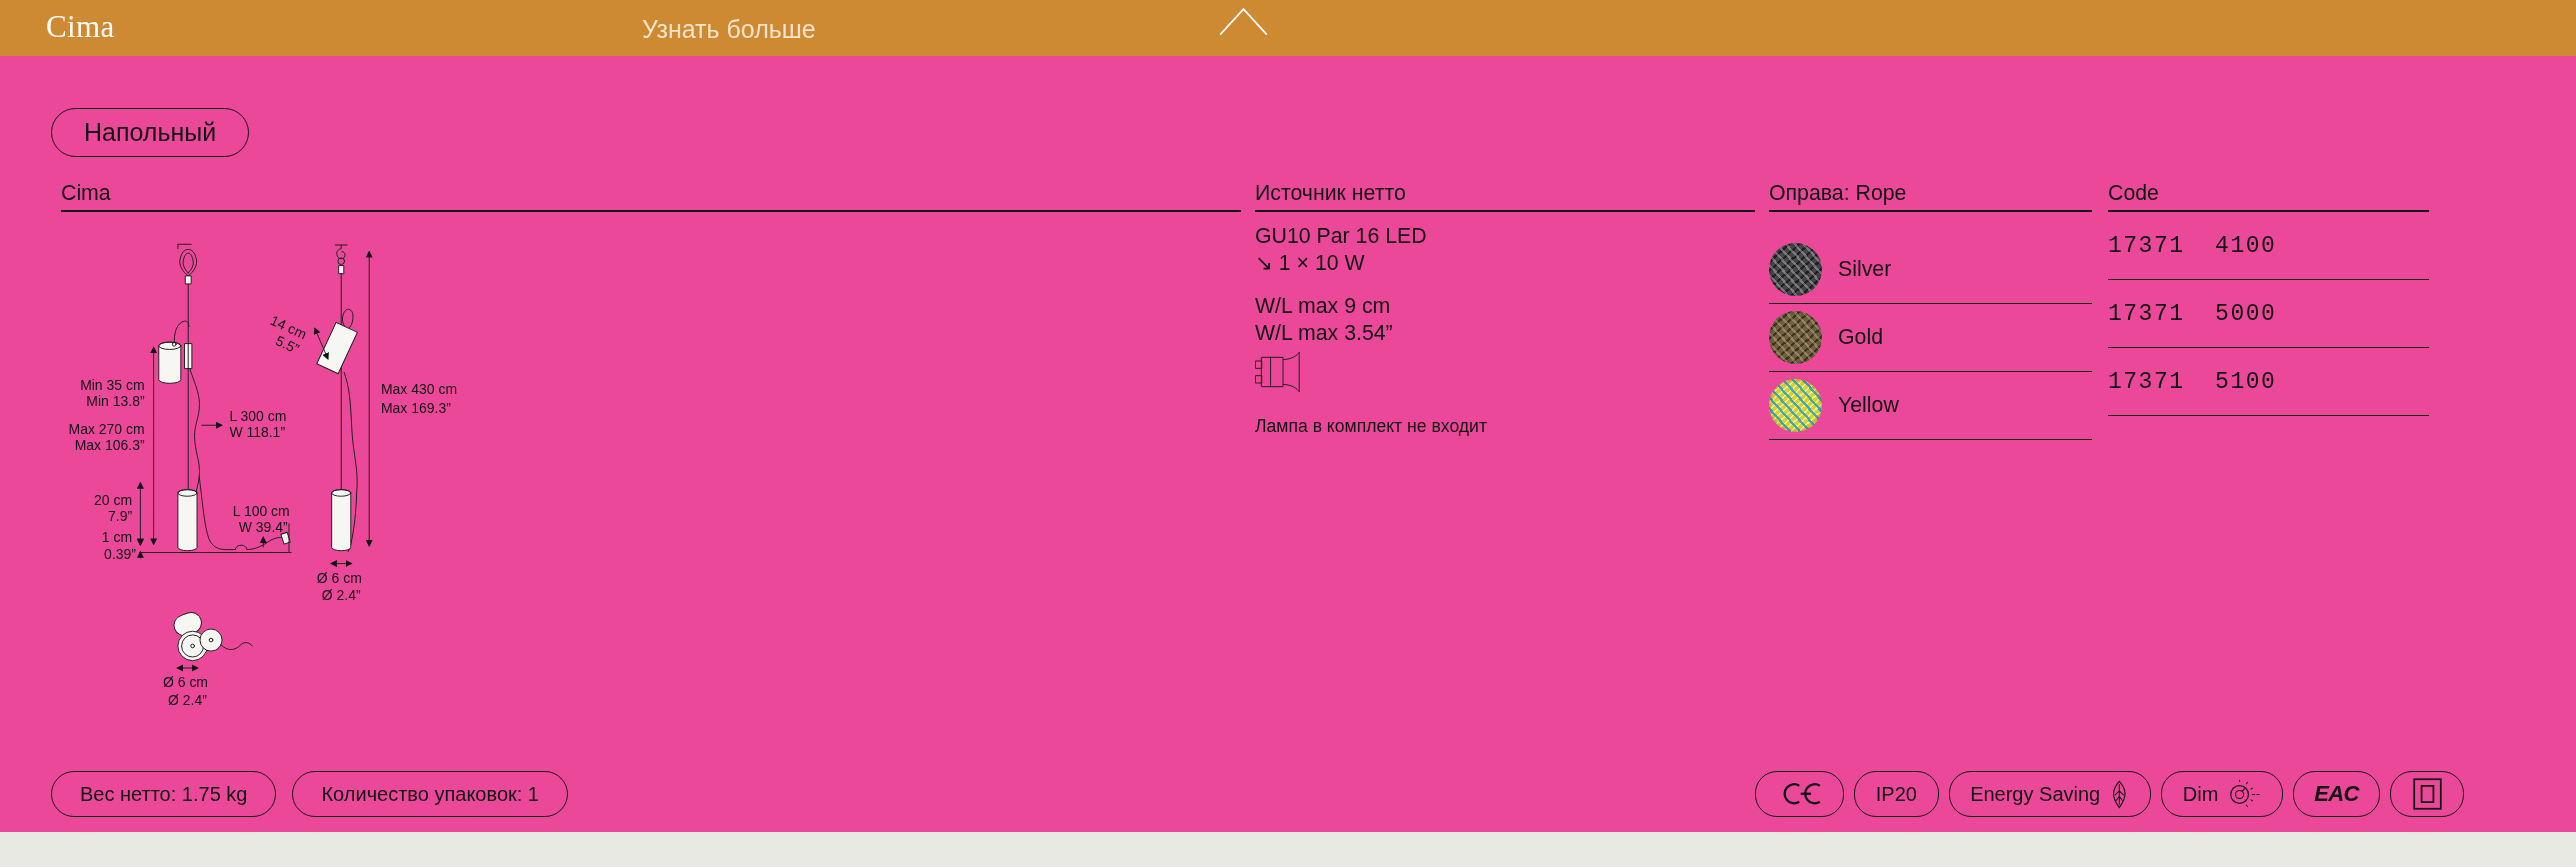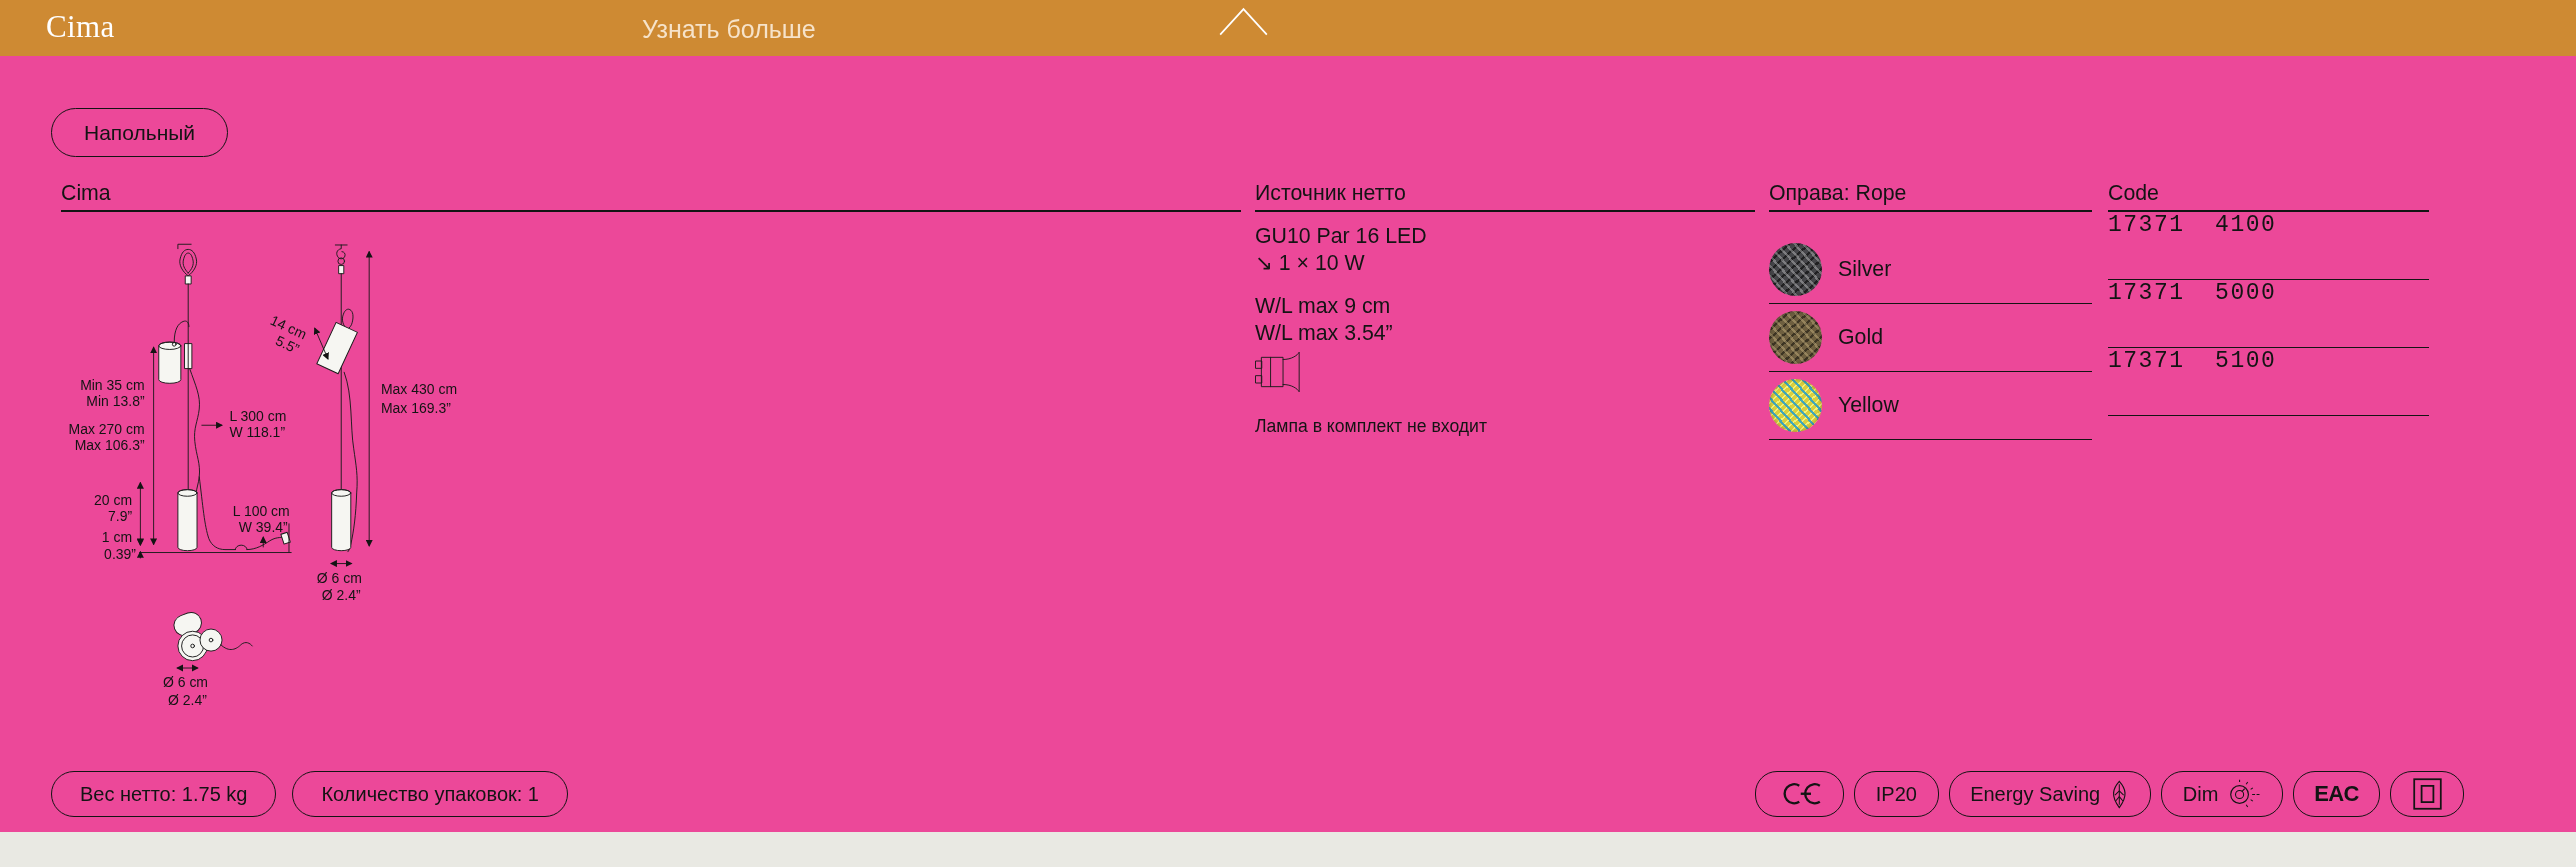--- a/index.html
+++ b/index.html
@@ -7,21 +7,21 @@
   body { font-family:"Liberation Sans", sans-serif; color:#141414; background:#E9E9E3; }
   #page { position:relative; width:2576px; height:832px; overflow:hidden; background:#ec4899; }
 
   
   .topbar { position:absolute; left:0; top:0; width:2576px; height:56px; background:#CE8A33; }
   .brand { position:absolute; left:46px; top:8.8px; font-family:"Liberation Serif", serif; font-size:31px; font-weight:400; color:#FFFFFF; letter-spacing:0.4px; }
   .learn-more { position:absolute; left:642px; top:15.4px; font-size:25px; color:rgba(255,247,235,0.82); cursor:pointer; }
   .collapse-chevron { position:absolute; left:1218px; top:5.9px; width:51px; height:31px; cursor:pointer; }
 
   
-  .filter-pill { position:absolute; left:51px; top:108px; height:49px; padding:0 32px; border:1.5px solid #141414; border-radius:25px; display:inline-flex; align-items:center; font-size:21px; background:transparent; }
+  .filter-pill { position:absolute; left:51px; top:108px; height:49px; padding:0 32px; border:1.5px solid #141414; border-radius:25px; display:inline-flex; align-items:center; font-size:25px; background:transparent; }
 
   
   .sec-title { position:absolute; top:181px; font-size:21.3px; }
   .rule { position:absolute; top:210px; height:1.5px; background:#141414; }
 
   
   .ls-block { position:absolute; left:1255px; font-size:21.3px; line-height:26.5px; }
   .ls-note { position:absolute; left:1255px; top:416px; font-size:17.6px; }
   .gu10-icon { position:absolute; left:1255px; top:350px; }
 
@@ -35,37 +35,37 @@
   .swatch-gold { background-color:#6E5F40;
     background-image:repeating-linear-gradient(48deg, rgba(226,203,148,.35) 0 2.2px, rgba(0,0,0,0) 2.2px 6.6px),
                      repeating-linear-gradient(-42deg, rgba(0,0,0,.45) 0 2.2px, rgba(0,0,0,0) 2.2px 6.6px); }
   .swatch-yellow { background-color:#D8CE3F;
     background-image:repeating-linear-gradient(48deg, rgba(36,158,205,.85) 0 2.2px, rgba(0,0,0,0) 2.2px 7.4px),
                      repeating-linear-gradient(-42deg, rgba(255,255,140,.75) 0 1.5px, rgba(0,0,0,0) 1.5px 5.1px); }
   .finish-label { margin-left:16px; font-size:21.3px; }
 
   
   .code-rows { position:absolute; left:2108px; top:212px; width:321px; }
-  .code-row { height:68px; display:flex; border-bottom:1.1px solid #141414; }
+  .code-row { height:68px; display:flex; align-items:center; border-bottom:1.1px solid #141414; }
   .code-text { font-family:"Liberation Mono", monospace; font-size:23px; letter-spacing:1.5px; white-space:pre; }
 
   
   .drawing { position:absolute; left:66px; top:206px; }
   .sketch { stroke:#1c1c1c; stroke-width:1.3; fill:none; stroke-linecap:round; stroke-linejoin:round; }
   .sketch-white { stroke:#1c1c1c; stroke-width:1.3; fill:#F6F6F2; stroke-linejoin:round; }
   .dim { stroke:#141414; stroke-width:1.2; fill:none; }
   .dtxt { fill:#141414; font-size:19px; font-family:"Liberation Sans", sans-serif; }
 
   
   .foot-left { position:absolute; left:51px; top:771px; display:flex; gap:16px; }
   .foot-pill { height:46px; padding:0 28px; border:1.5px solid #141414; border-radius:23px; display:inline-flex; align-items:center; font-size:20px; background:transparent; }
   .badges { position:absolute; top:771px; left:1755px; display:flex; gap:10px; }
   .badge { height:46px; min-width:72px; padding:0 20.6px; border:1.5px solid #141414; border-radius:22px; display:inline-flex; align-items:center; justify-content:center; gap:8.8px; font-size:20px; background:transparent; }
   .badge svg { display:block; }
-  .eac-text { font-weight:900; font-size:22px; letter-spacing:-0.7px; font-family:"Liberation Sans", sans-serif; }
+  .eac-text { font-weight:900; font-size:22px; letter-spacing:-0.7px; font-family:"Liberation Sans", sans-serif;font-style:italic; }
 </style>
 </head>
 <body>
 
 <div id="page">
 
   <div class="topbar">
     <div class="brand">Cima</div>
     <div class="learn-more">Узнать больше</div>
     <svg class="collapse-chevron" viewBox="0 0 70 42">

